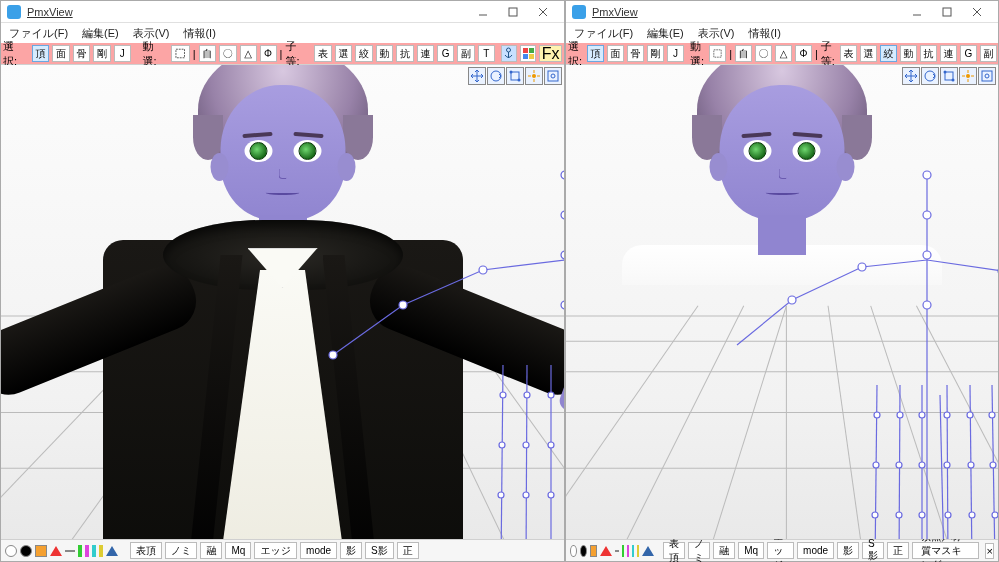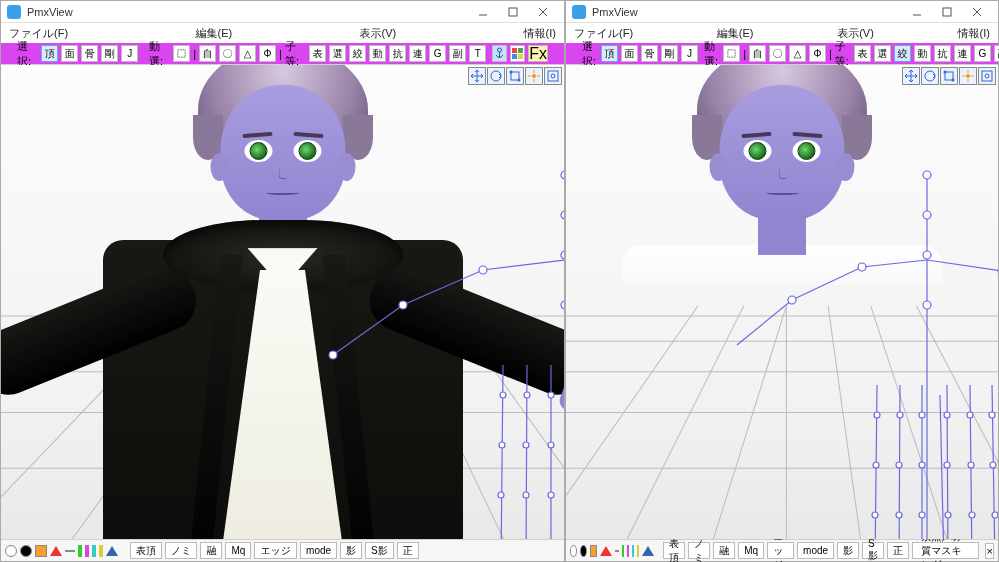--- a/index.html
+++ b/index.html
@@ -3,29 +3,29 @@
 <meta charset="utf-8">
 <style>
   * { margin: 0; padding: 0; box-sizing: border-box; font-family: "MS Gothic", "Meiryo", sans-serif; }
   body { width: 999px; height: 562px; background: #fff; display: flex; font-size: 11px; color: #000; overflow: hidden; }
   .panel { position: relative; height: 100%; border: 1px solid #aaa; background: #fff; display: flex; flex-direction: column; }
   .panel-left { width: 565px; }
   .panel-right { width: 434px; }
 
   .titlebar { height: 22px; background: #fff; display: flex; align-items: center; padding: 0 6px; border-bottom: 1px solid #e0e0e0; }
   .titlebar .logo { width: 14px; height: 14px; border-radius: 3px; background: #3aa0e8; margin-right: 6px; display: inline-block; }
-  .titlebar .title { flex:1; color:#333; }
+  .titlebar .title { flex:1; color:#333;text-decoration:underline; }
   .winbtns { display:flex; gap:0; }
   .winbtn { width:30px; height:18px; display:flex; align-items:center; justify-content:center; cursor:pointer; color:#555; }
   .winbtn svg { width:10px; height:10px; }
 
-  .menubar { height: 20px; display:flex; align-items:center; padding:0 8px; color:#222;justify-content:space-between; }
+  .menubar { height: 20px; display:flex; align-items:center; gap:14px; padding:0 8px; color:#222; }
   .menubar span { cursor:pointer; }
 
-  .toolbar { height: 22px; display:flex; align-items:center; padding:0 16px; gap:3px; background:#d946ef; border-bottom:1px solid #d0d0d0; }
+  .toolbar { height: 22px; display:flex; align-items:center; padding:0 2px; gap:3px; background:#fca5a5; border-bottom:1px solid #d0d0d0; }
   .tlabel { margin-right:2px; }
   .tbtn { min-width:17px; height:17px; padding:0 3px; border:1px solid #bbb; background:#fff; display:flex; align-items:center; justify-content:center; font-size:10px; cursor:pointer; }
   .tbtn.sel { background:#d6ebff; border-color:#6aa8e0; }
   .tsep { width:6px; }
   .spacer { flex:1; }
   .iconbtn { width:17px; height:17px; border:1px solid #bbb; background:#fff; display:flex; align-items:center; justify-content:center; cursor:pointer; }
   .iconbtn svg { width:13px; height:13px; }
   .iconbtn.blue { background:#c8e0ff; }
   .iconbtn.yellow { background:#fff3b0; }
 

